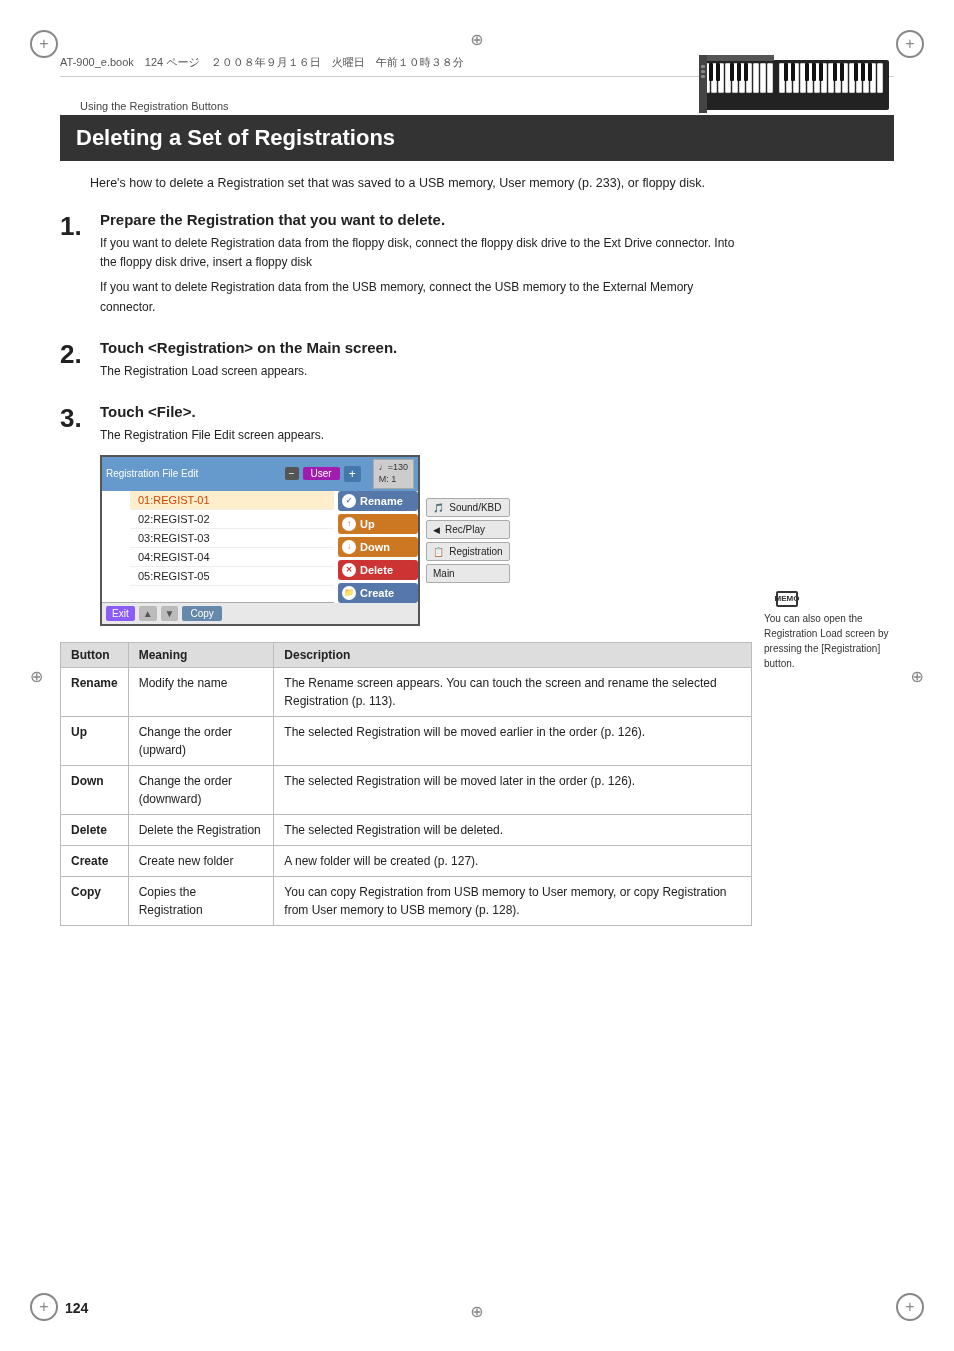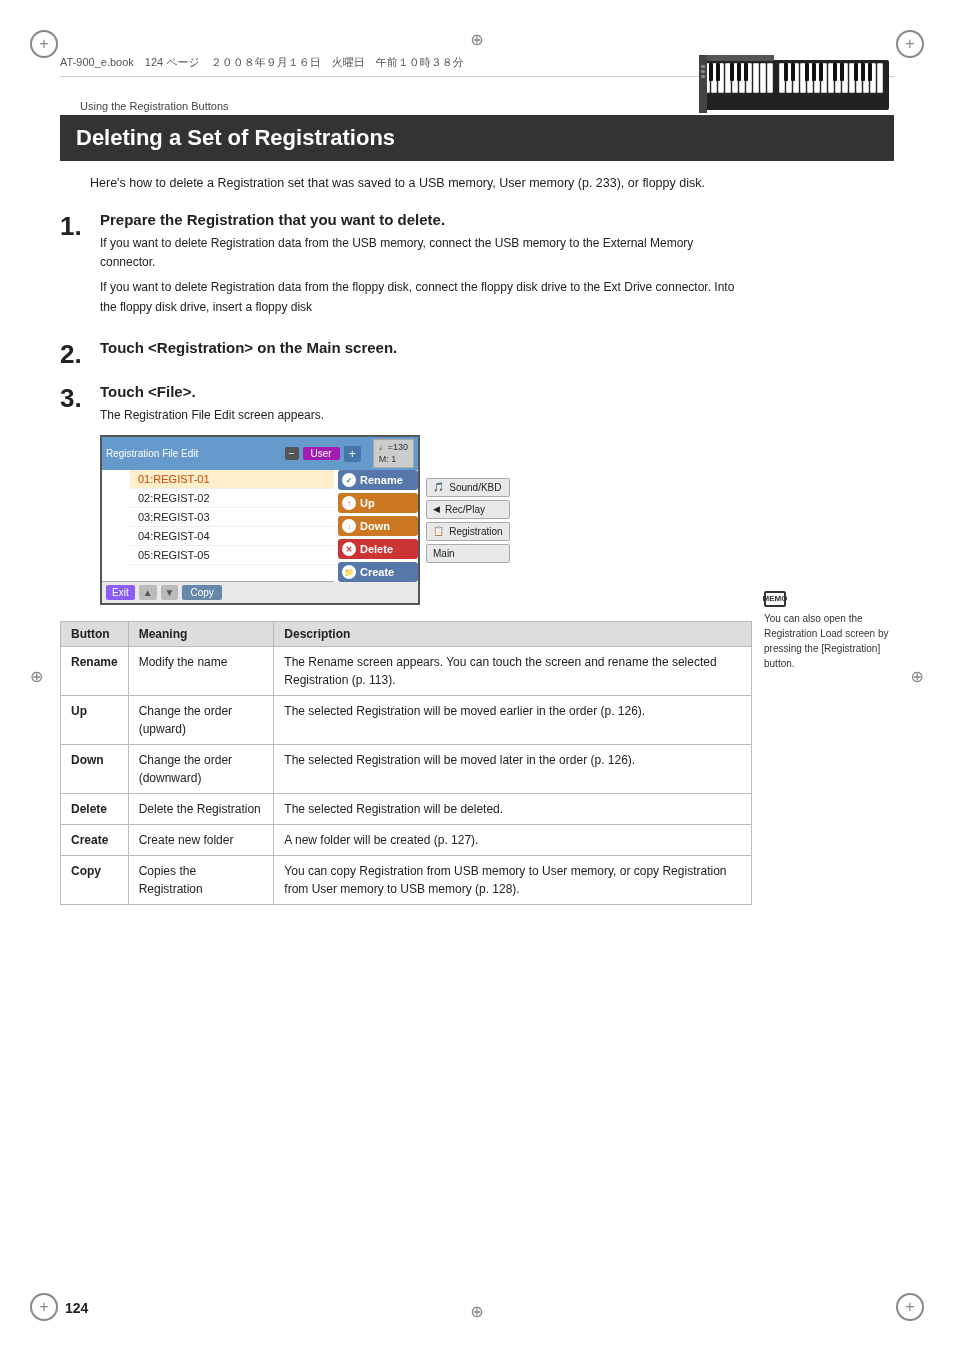--- a/index.html
+++ b/index.html
@@ -326,20 +326,21 @@
       white-space: nowrap;
     }
 
     .memo-title {
       font-weight: bold;
       font-size: 11px;
       margin-bottom: 4px;
       display: flex;
       align-items: center;
       gap: 4px;
+      margin-left: 12px;
     }
 
     .memo-icon {
       display: inline-block;
       width: 22px;
       height: 16px;
       border: 2px solid #333;
       border-radius: 2px;
       font-size: 8px;
       font-weight: bold;
@@ -492,29 +493,30 @@
 
   <p class="intro-text">Here's how to delete a Registration set that was saved to a USB memory, User memory (p. 233), or floppy disk.</p>
 
   <div class="two-col">
     <div class="left-col">
 
       <div class="step">
         <div class="step-number">1.</div>
         <div class="step-content">
           <div class="step-heading">Prepare the Registration that you want to delete.</div>
+          <p class="step-text">If you want to delete Registration data from the floppy disk, connect the floppy disk drive to the Ext Drive connector. Into the floppy disk drive, insert a floppy disk</p>
           <p class="step-text">If you want to delete Registration data from the USB memory, connect the USB memory to the External Memory connector.</p>
-          <p class="step-text">If you want to delete Registration data from the floppy disk, connect the floppy disk drive to the Ext Drive connector. Into the floppy disk drive, insert a floppy disk</p>
         </div>
       </div>
 
       <div class="step">
         <div class="step-number">2.</div>
         <div class="step-content">
           <div class="step-heading">Touch &lt;Registration&gt; on the Main screen.</div>
+          <p class="step-text">The Registration Load screen appears.</p>
         </div>
       </div>
 
       <div class="step">
         <div class="step-number">3.</div>
         <div class="step-content">
           <div class="step-heading">Touch &lt;File&gt;.</div>
           <p class="step-text">The Registration File Edit screen appears.</p>
 
           <div class="reg-screen">

